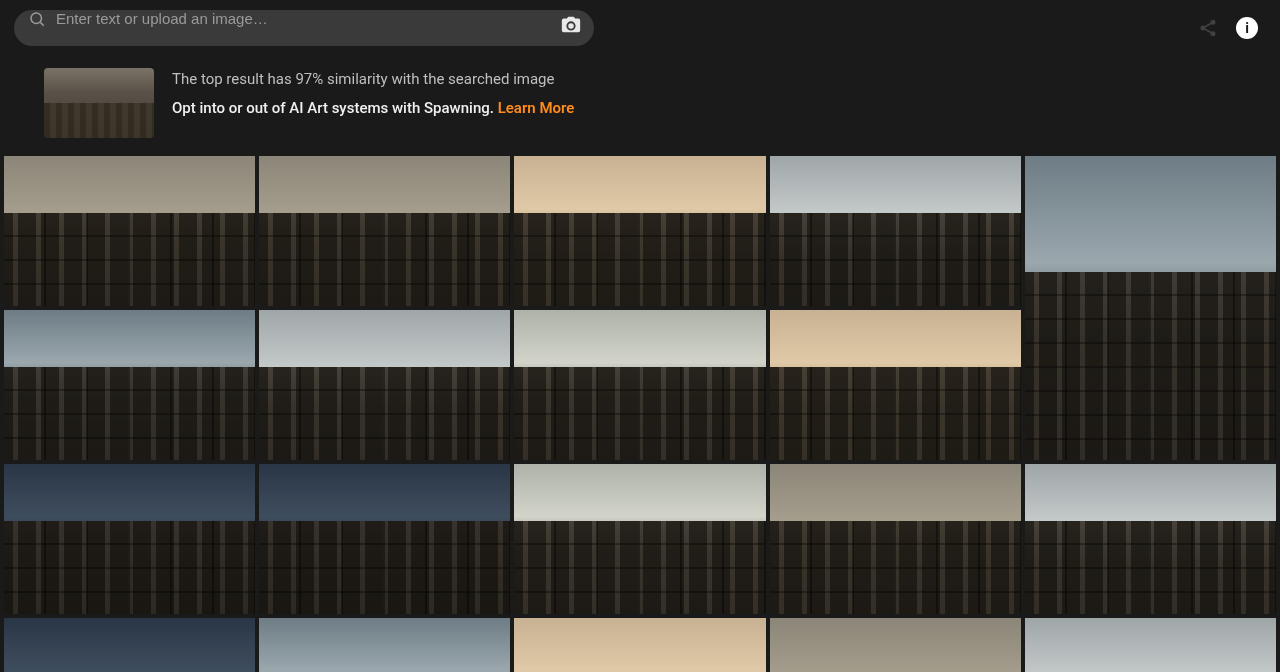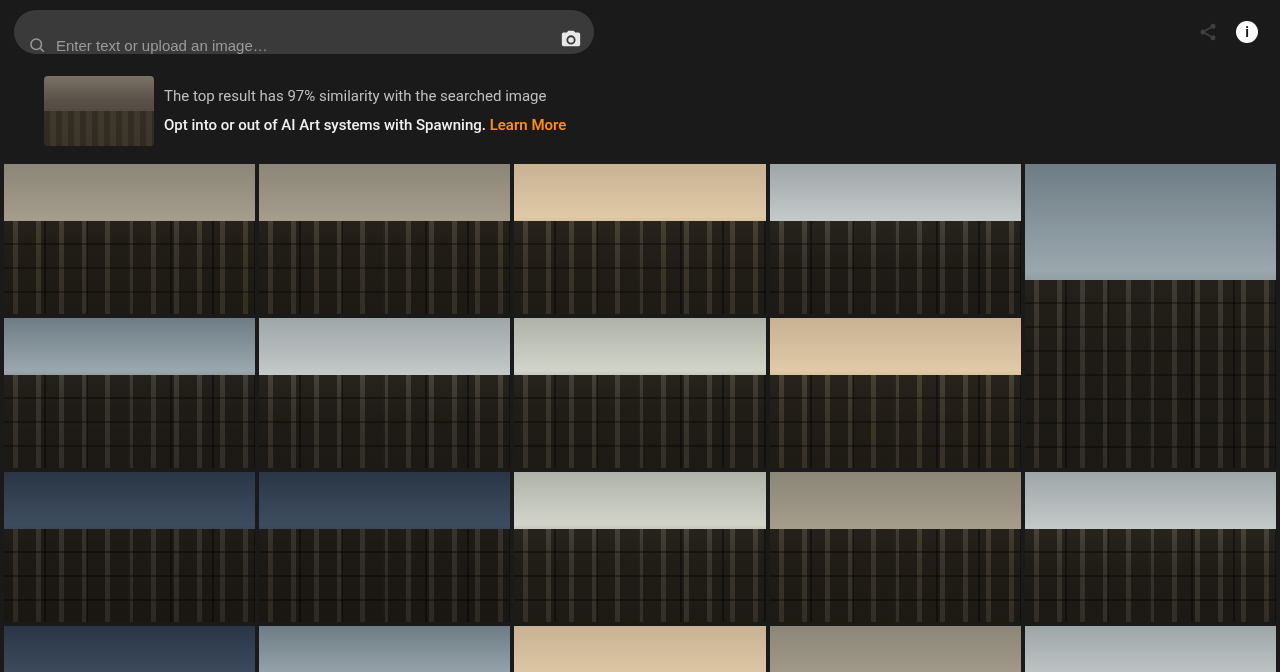--- a/index.html
+++ b/index.html
@@ -13,24 +13,24 @@
   }
   .topbar {
     display: flex;
     align-items: center;
     padding: 10px 14px;
     gap: 12px;
     background: #1a1a1a;
   }
   .searchbar {
     display: flex;
-    align-items: flex-end;
+    align-items: flex-start;
     background: #3a3a3a;
     border-radius: 22px;
-    height: 44px;
+    height: 36px;
     width: 580px;
     padding: 0 8px 0 14px;
     gap: 10px;
   }
   .searchbar svg { flex-shrink: 0; }
   .searchbar input {
     flex: 1;
     background: transparent;
     border: none;
     outline: none;
@@ -55,22 +55,21 @@
     background: #fff;
     border-radius: 50%;
     display: flex; align-items: center; justify-content: center;
     color: #1a1a1a;
     font-weight: bold;
     font-size: 14px;
     cursor: pointer;
   }
   .banner {
     display: flex;
-    align-items: center;
-    gap: 10px;
+    gap: 18px;
     padding: 12px 44px 18px 44px;
   }
   .thumb {
     width: 110px; height: 70px;
     border-radius: 4px;
     background: linear-gradient(180deg, #7a7265 0%, #5a5248 35%, #3e372d 100%);
     flex-shrink: 0;
     position: relative;
     overflow: hidden;
   }

